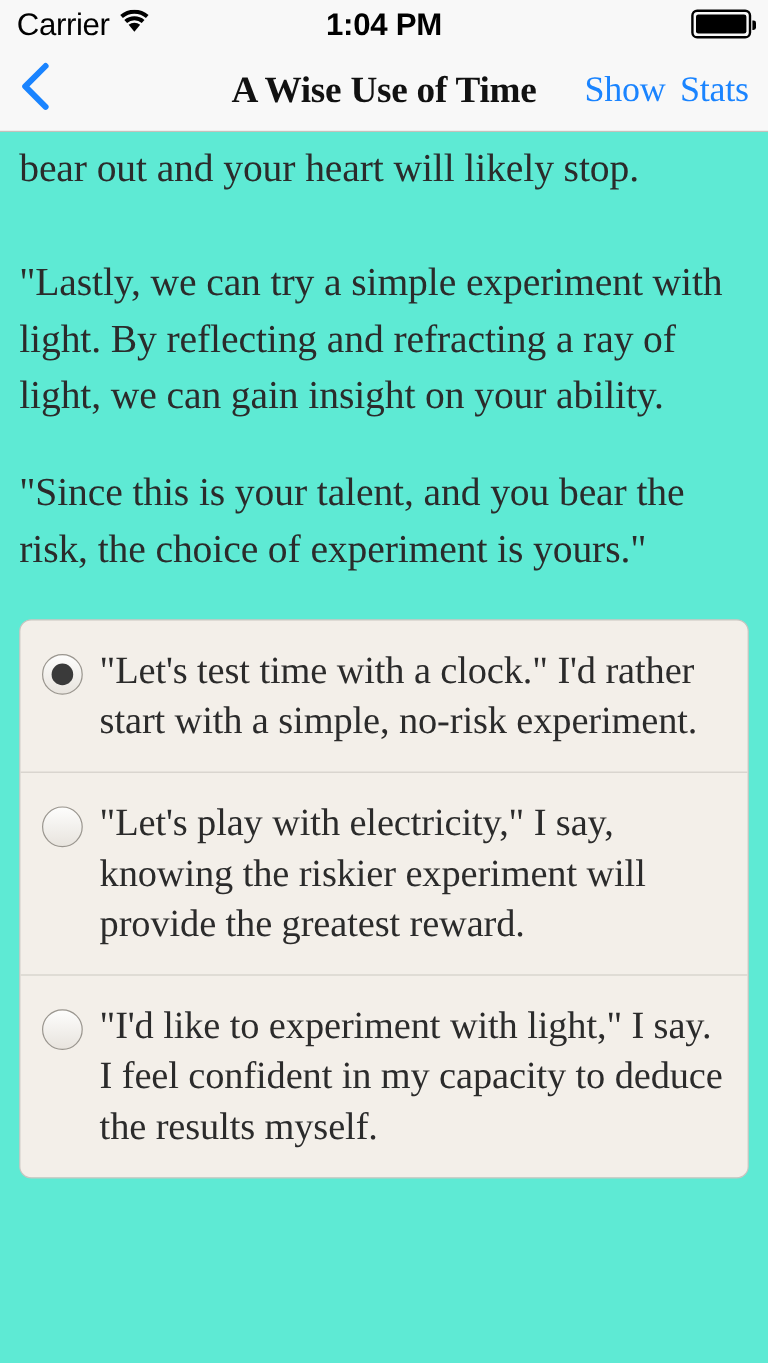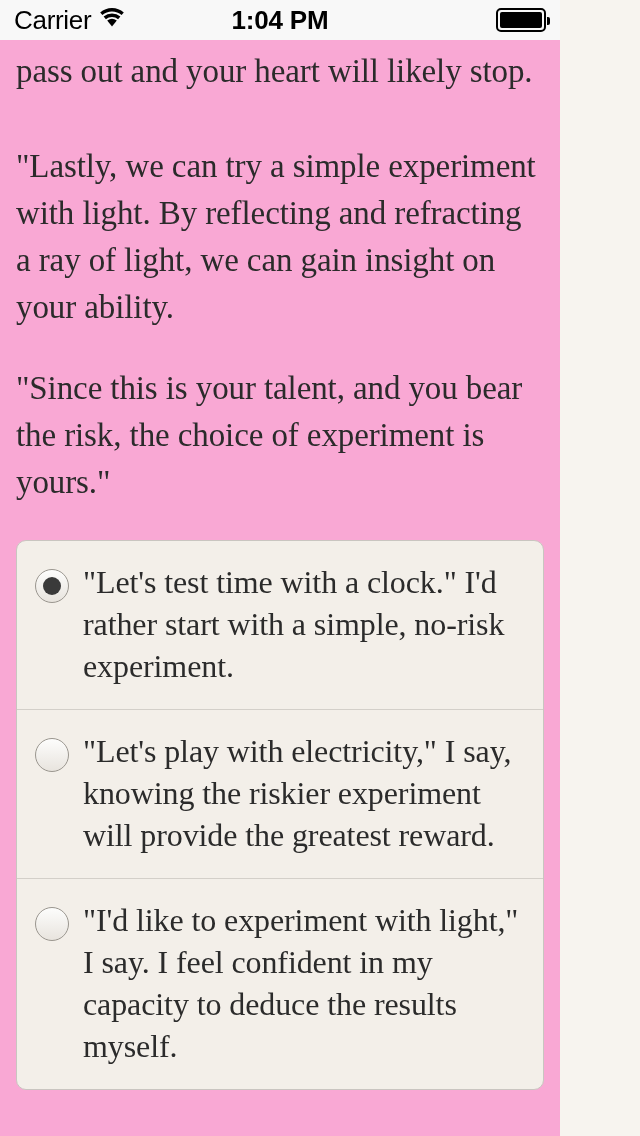--- a/index.html
+++ b/index.html
@@ -6,22 +6,22 @@
   html, body {
     margin: 0; padding: 0;
     width: 640px; height: 1136px;
     overflow: hidden;
     background: #f7f4ef;
     font-family: "Liberation Serif", serif;
   }
 
   #screen {
     position: relative;
-    width: 560px; height: 1136px;
-    background: #f9a8d4;
+    width: 640px; height: 1136px;
+    background: #5eead4;
     display: flex;
     flex-direction: column;
   }
 
   
   .status-bar {
     height: 40px;
     flex: 0 0 40px;
     background: #f8f8f8;
     display: flex;
@@ -198,24 +198,38 @@
       </span>
     </div>
     <div class="status-center">1:04 PM</div>
     <div class="status-right">
       <div class="battery">
         <div class="battery-fill" style="width:100%"></div>
       </div>
     </div>
   </div>
 
+  <div class="nav-bar">
+    <div class="back-button">
+      <span>
+        <svg width="26" height="44" viewBox="0 0 26 44" aria-hidden="true">
+          <polyline points="22,5 5,22 22,39" fill="none" stroke="#1a84ff" stroke-width="5" stroke-linecap="round" stroke-linejoin="round"></polyline>
+        </svg>
+      </span>
+    </div>
+    <div class="nav-title">A Wise Use of Time</div>
+    <div class="nav-right">
+      <span class="nav-action">Show</span>
+      <span class="nav-action">Stats</span>
+    </div>
+  </div>
 
   <div class="content">
     <div class="story">
-      <p class="first">pass out and your heart will likely stop.</p>
+      <p class="first">bear out and your heart will likely stop.</p>
       <p>"Lastly, we can try a simple experiment with light. By reflecting and refracting a ray of light, we can gain insight on your ability.</p>
       <p>"Since this is your talent, and you bear the risk, the choice of experiment is yours."</p>
     </div>
 
     <div class="choices">
       <div class="choice">
         <span class="radio selected"></span>
         <span class="choice-text">"Let's test time with a clock." I'd rather start with a simple, no-risk experiment.</span>
       </div>
       <div class="choice">

